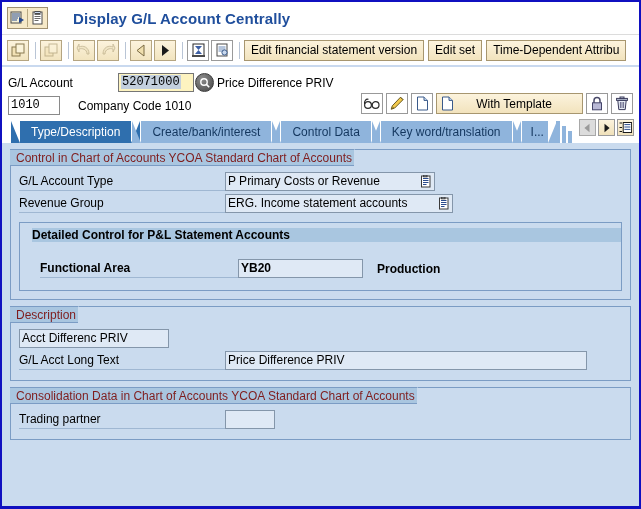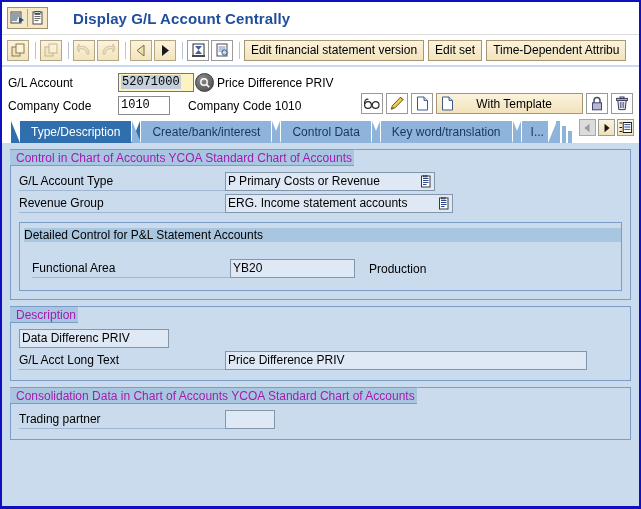--- a/index.html
+++ b/index.html
@@ -303,21 +303,21 @@
     top: -1px;
     left: -1px;
     height: 17px;
     background: #a9c6e0;
     border: 1px solid #7b9cc4;
     border-left: none;
     display: flex;
     align-items: center;
     padding: 0 2px 0 6px;
     font-size: 12px;
-    color: #a21caf;
+    color: #7f1d1d;
     white-space: nowrap;
     box-sizing: border-box;
   }
   .group > .g-title::after {
     content: "";
     position: absolute;
     right: -17px; top: -1px;
     width: 0; height: 0;
     border-style: solid;
     border-width: 0 17px 17px 0;
@@ -364,21 +364,22 @@
   .ftrail {
     margin-left: 14px;
     font-size: 12px;
     white-space: nowrap;
   }
 
   .subgroup {
     border: 1px solid #7b9cc4;
     margin: 8px 8px 0 8px;
     position: relative;
-    padding: 5px 0 10px 4px;
+    padding: 5px 0 10px 12px;
+    font-weight: bold;
   }
   .subgroup > .g-title { background: #a9c6e0; }
 
   svg { display: block; }
 </style>
 </head>
 <body>
 
 <div id="app-window">
 
@@ -467,21 +468,20 @@
       </div>
       <div class="f4-btn">
         <svg width="12" height="12" viewBox="0 0 12 12">
           <circle cx="5" cy="5" r="3.2" fill="none" stroke="#ffffff" stroke-width="1.4"></circle>
           <path d="M7.4 7.4 L10.2 10.2" stroke="#ffffff" stroke-width="1.6"></path>
         </svg>
       </div>
       <div class="hdesc">Price Difference PRIV</div>
     </div>
     <div class="hrow">
-      <div class="hlabel">Company Code</div>
       <div class="inp" style="width:52px;">1010</div>
       <div class="hdesc gap">Company Code 1010</div>
     </div>
 
     <div id="header-icons">
       <div class="hi-btn">
         <svg width="18" height="14" viewBox="0 0 18 14">
           <circle cx="5" cy="8" r="3.4" fill="none" stroke="#2a2a2a" stroke-width="1.2"></circle>
           <circle cx="12.6" cy="8" r="3.4" fill="none" stroke="#2a2a2a" stroke-width="1.2"></circle>
           <path d="M8.4 7.6 C9.4 6.6, 8.9 6.6, 9.3 7.4" stroke="#2a2a2a" fill="none"></path>
@@ -604,21 +604,21 @@
           </div>
         </div>
 
       </div>
     </div>
 
     <div class="group">
       <div class="g-title">Description</div>
       <div class="g-body">
         <div class="frow">
-          <div class="dfield" style="width:150px;">Data Differenc PRIV</div>
+          <div class="dfield" style="width:150px;">Acct Differenc PRIV</div>
         </div>
         <div class="frow">
           <div class="flabel">G/L Acct Long Text</div>
           <div class="dfield" style="width:362px;">Price Difference PRIV</div>
         </div>
       </div>
     </div>
 
     <div class="group">
       <div class="g-title">Consolidation Data in Chart of Accounts YCOA Standard Chart of Accounts</div>

